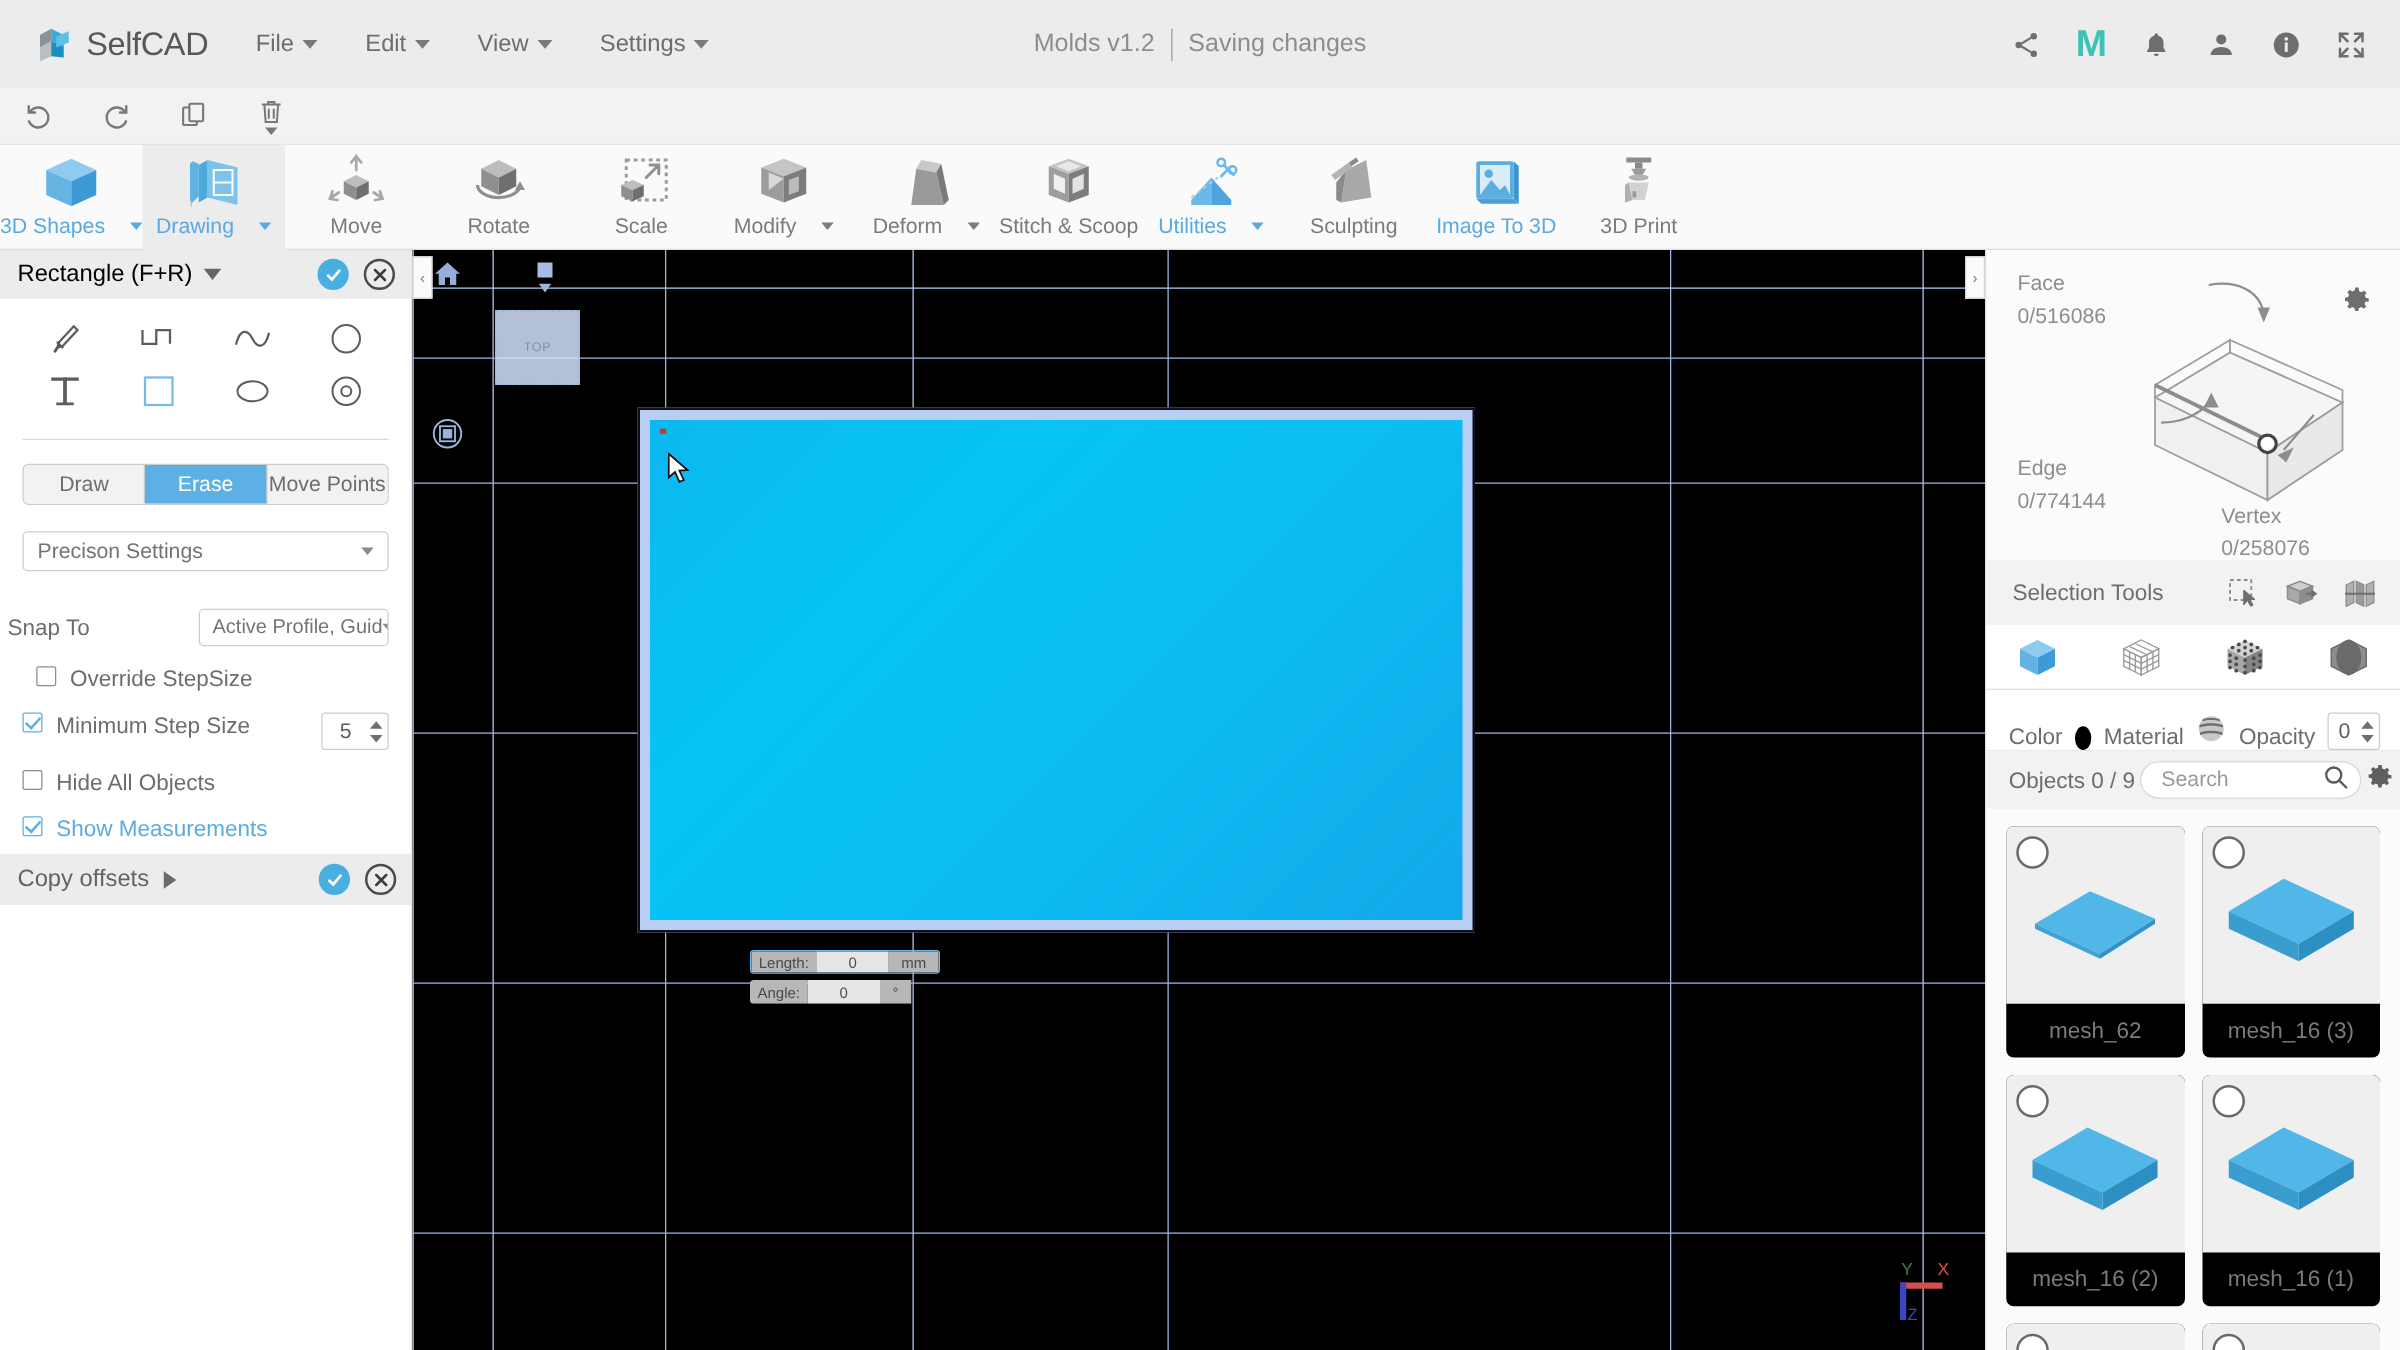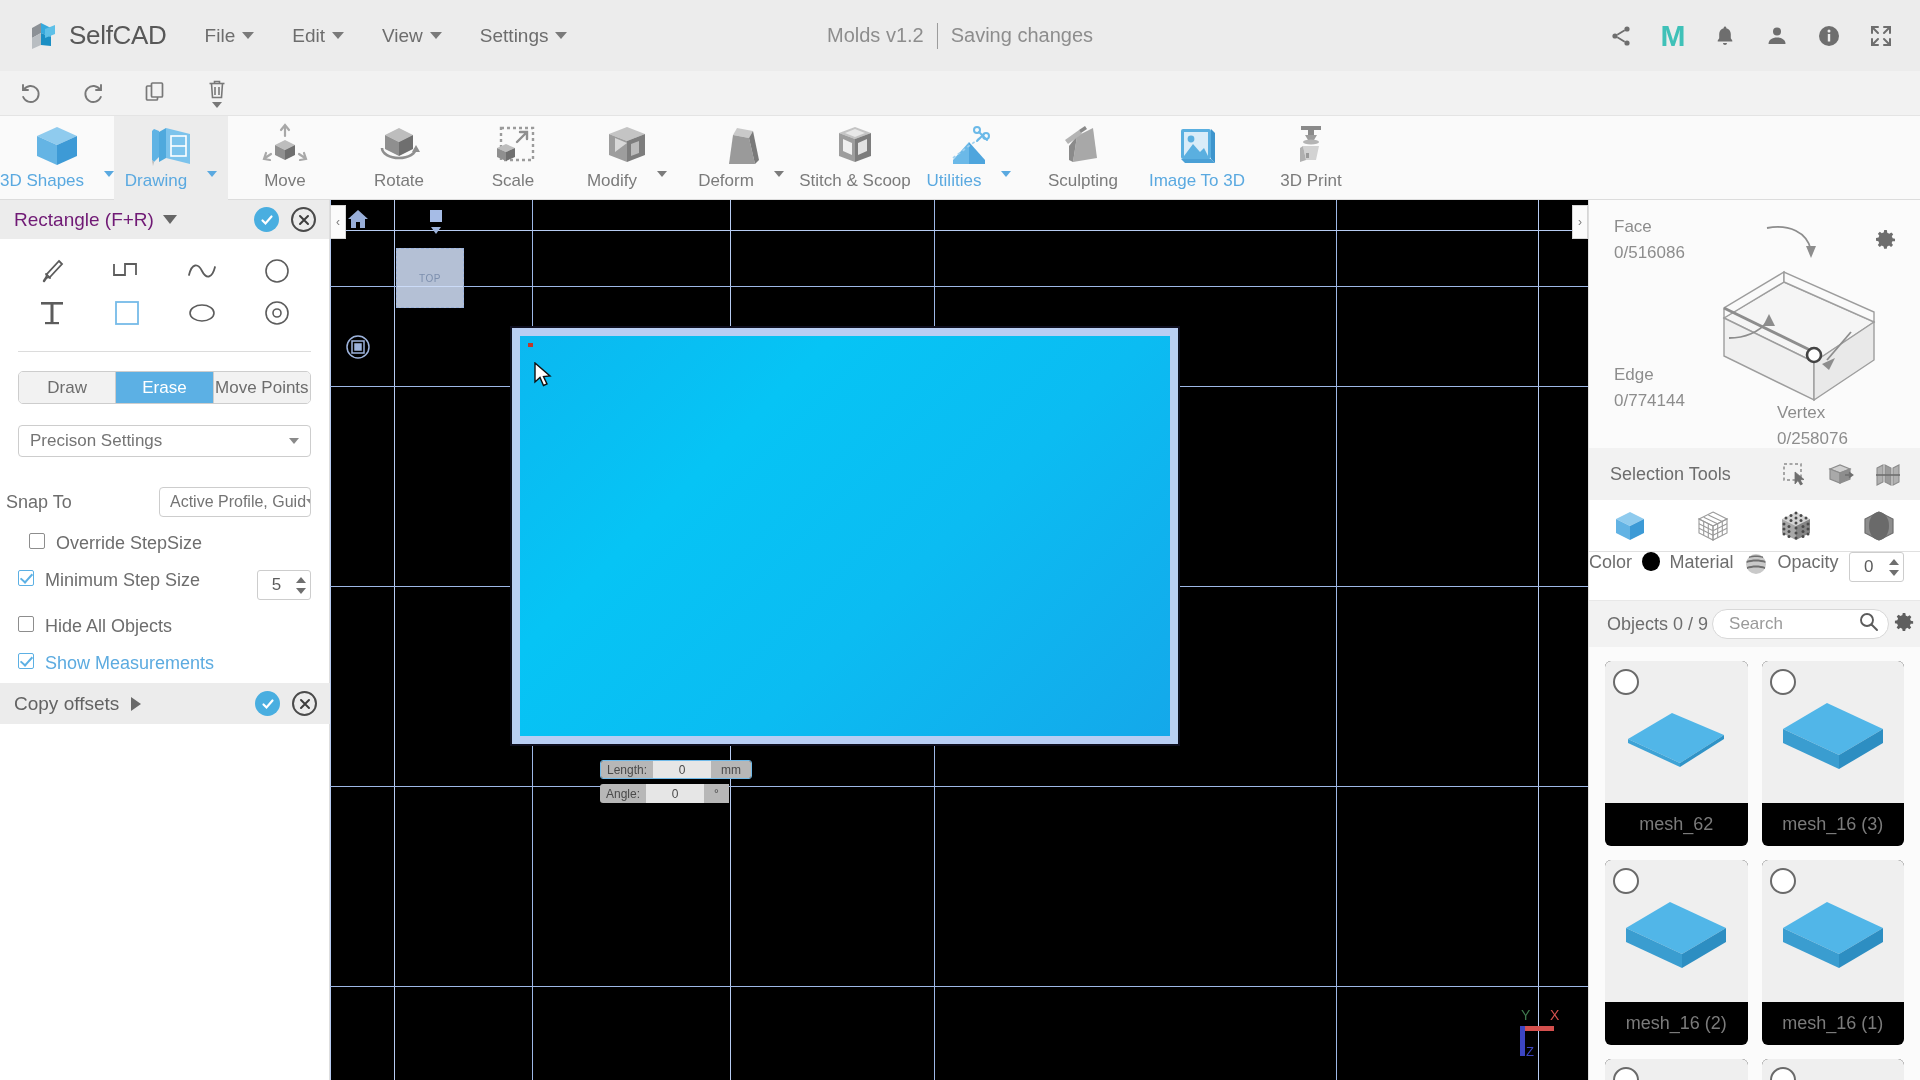--- a/index.html
+++ b/index.html
@@ -64,21 +64,21 @@
     display: flex; align-items: flex-start;
   }
   .ribbon-item {
     width: 114px; height: 84px; display: flex; flex-direction: column;
     align-items: center; justify-content: flex-start; padding-top: 6px;
     cursor: pointer; position: relative;
   }
   .ribbon-item.active { background: #ececec; }
   .ribbon-icon { height: 48px; display: flex; align-items: center; justify-content: center; }
   .ribbon-label {
-    font-size: 17px; color: #7b7b7b; display: flex; 
+    font-size: 17px; color: #7b7b7b; display: flex; align-items: center;
     gap: 20px; white-space: nowrap; margin-top: 1px;
   }
   .ribbon-item.blue .ribbon-label { color: #5aa9e0; }
   .caret-sm { width: 0; height: 0; border-left: 5px solid transparent;
     border-right: 5px solid transparent; border-top: 6px solid #7b7b7b; }
   .ribbon-item.blue .caret-sm { border-top-color: #5aa9e0; }
 
   #find-tool {
     position: absolute; right: 28px; top: 128px; width: 170px; height: 42px;
     border: 1px solid #d4d4d4; border-radius: 22px; background: #ffffff;
@@ -89,21 +89,21 @@
 
   
   #left-panel {
     position: absolute; left: 0; top: 200px; width: 330px; height: 880px;
     background: #ffffff; border-right: 1px solid #dedede;
   }
   .panel-head {
     height: 39px; background: #ececec; display: flex; align-items: center;
     padding-left: 14px; gap: 9px;
   }
-  .panel-head .ph-title { font-size: 19px; color: #701a75; }
+  .panel-head .ph-title { font-size: 19px; color: #000000; }
   .panel-head .ph-caret { width: 0; height: 0; border-left: 7px solid transparent;
     border-right: 7px solid transparent; border-top: 9px solid #666; }
   .ph-actions { margin-left: auto; display: flex; align-items: center; gap: 12px; padding-right: 13px; }
   .btn-ok { width: 25px; height: 25px; border-radius: 50%; background: #49aee0;
     display: flex; align-items: center; justify-content: center; cursor: pointer; }
   .btn-x { width: 25px; height: 25px; border-radius: 50%; border: 2px solid #4a4a4a;
     display: flex; align-items: center; justify-content: center; cursor: pointer;
     color: #3d3d3d; font-size: 15px; font-weight: bold; }
 
   #tool-grid {
@@ -258,22 +258,22 @@
   #selection-tools .st-icons { margin-left: auto; display: flex; align-items: center; gap: 19px; }
   .st-ic { cursor: pointer; display: flex; align-items: center; }
 
   #mode-icons {
     height: 52px; background: #ffffff; display: flex; align-items: center;
     border-bottom: 1px solid #e0e0e0;
   }
   .mi-cell { flex: 1; display: flex; align-items: center; justify-content: center; cursor: pointer; }
 
   #color-row {
-    height: 49px; background: #ffffff; display: flex; align-items: flex-start;
-    padding: 0 16px 0 0; gap: 10px; border-bottom: 1px solid #e8e8e8;
+    height: 49px; background: #ffffff; display: flex; align-items: flex-end;
+    padding: 0 16px 0 18px; gap: 10px; border-bottom: 1px solid #e8e8e8;
   }
   #color-row .cr-lbl { font-size: 18px; color: #6d6d6d; }
   #color-swatch { width: 19px; height: 19px; border-radius: 50%; background: #000; cursor: pointer; }
   #opacity-field {
     width: 60px; height: 30px; border: 1px solid #cdcdcd; border-radius: 3px;
     background: #fff; display: flex; align-items: center;
   }
   #opacity-field .val { flex: 1; text-align: center; font-size: 17px; color: #5c5c5c; }
 
   #objects-bar {

